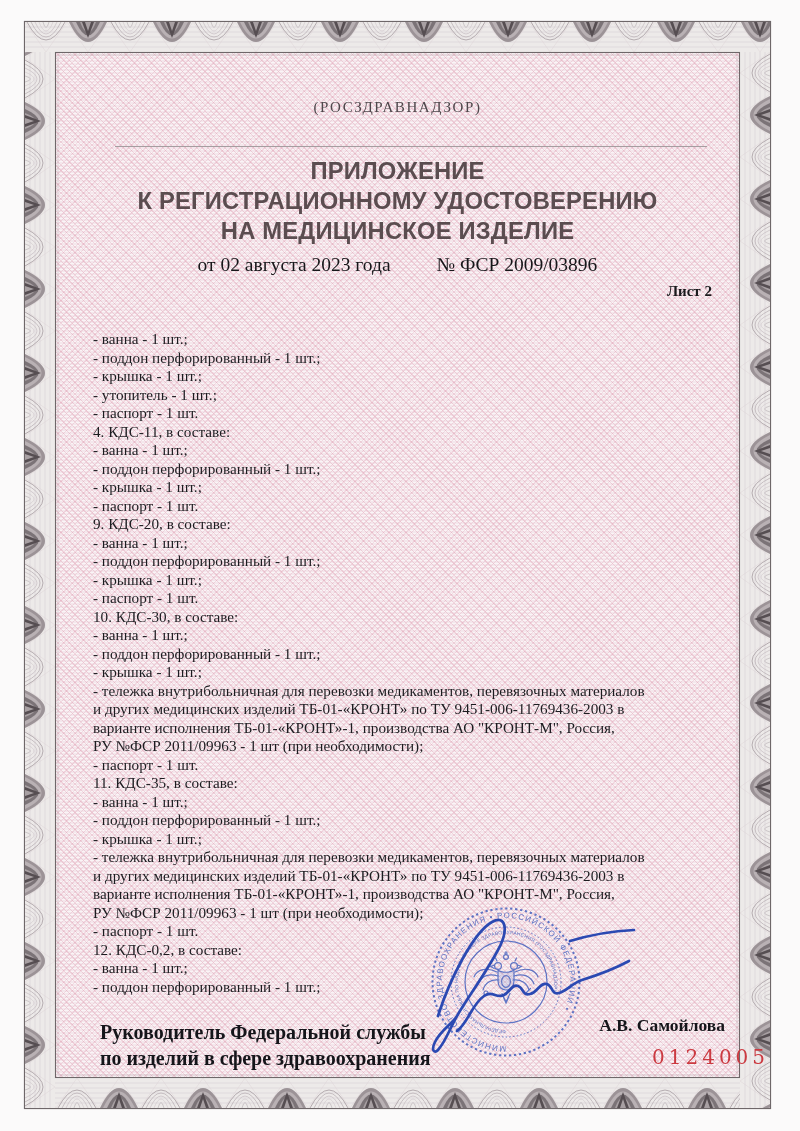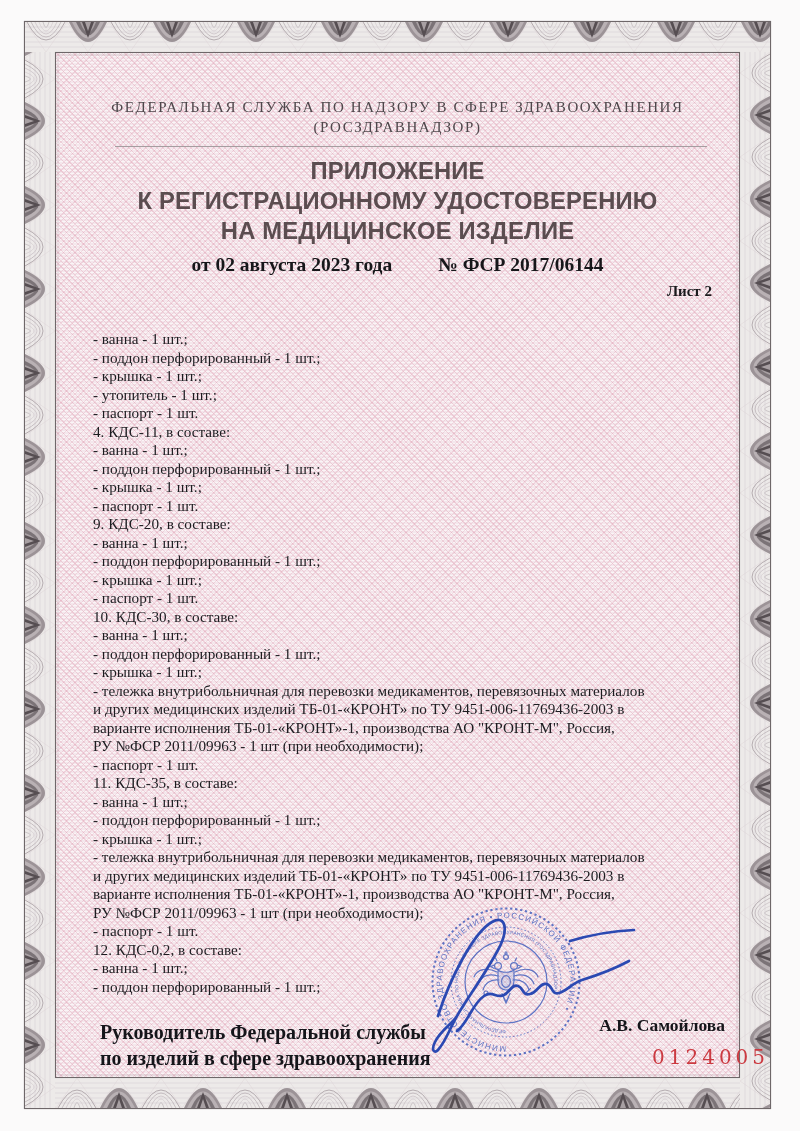--- a/index.html
+++ b/index.html
@@ -30,21 +30,21 @@
   .divider{left:115px;top:146px;width:592px;height:1px;background:#a59da0;}
   .title{
     top:156px;
     font-family:"Liberation Sans", sans-serif;font-weight:bold;
     font-size:24.5px;line-height:30px;color:#5b4d50;
     transform:scaleX(.97);letter-spacing:.2px;
   }
   .dateline{
     top:254px;left:56px;width:683px;
     display:flex;justify-content:center;gap:46px;
-    font-weight:bold;font-size:19.5px;color:#17171a;
+    font-weight:normal;font-size:19.5px;color:#17171a;
   }
   .sheet{top:283px;right:88px;font-weight:bold;font-size:15px;color:#1a1a1d;}
   .body-list{
     left:93px;top:330px;width:630px;
     font-size:15.2px;line-height:18.5px;color:#1c1c20;
   }
   .body-list > div{white-space:nowrap;height:18.5px;}
   .sig-left{left:100px;top:999px;font-weight:bold;font-size:20px;line-height:26px;color:#15151a;margin-top:20px;}
   .sig-name{top:1015px;right:75px;font-weight:bold;font-size:17.5px;color:#15151a;}
   .serial{
@@ -95,35 +95,34 @@
         <rect width="1056" height="30" fill="url(#band)"></rect>
       </g>
     <g transform="translate(770,52) rotate(90)">
         <rect width="1056" height="30" fill="url(#band)"></rect>
       </g>
     <rect x="55.5" y="52.5" width="684" height="1025" fill="none" stroke="#6e6769" stroke-width="1.1"></rect>
     <rect x="58" y="55" width="679" height="1020" fill="none" stroke="#b3aaad" stroke-width=".6" opacity=".7"></rect>
   </svg>
 
   <div class="abs center-col agency">
-    <div>ФЕДЕРАЛЬНАЯ СЛУЖБА ПО НАДЗОРУ В СФЕРЕ ЗДРАВООХРАНЕНИЯ</div>
     <div>(РОСЗДРАВНАДЗОР)</div>
   </div>
 
   <div class="abs divider"></div>
 
   <div class="abs center-col title">
     <div>ПРИЛОЖЕНИЕ</div>
     <div>К РЕГИСТРАЦИОННОМУ УДОСТОВЕРЕНИЮ</div>
     <div>НА МЕДИЦИНСКОЕ ИЗДЕЛИЕ</div>
   </div>
 
   <div class="abs dateline">
     <span>от  02 августа 2023 года</span>
-    <span>№  ФСР 2017/06144</span>
+    <span>№  ФСР 2009/03896</span>
   </div>
 
   <div class="abs sheet">Лист 2</div>
 
   <div class="abs body-list">
       <div>- ванна - 1 шт.;</div>
       <div>- поддон перфорированный - 1 шт.;</div>
       <div>- крышка - 1 шт.;</div>
       <div>- утопитель - 1 шт.;</div>
       <div>- паспорт - 1 шт.</div>

